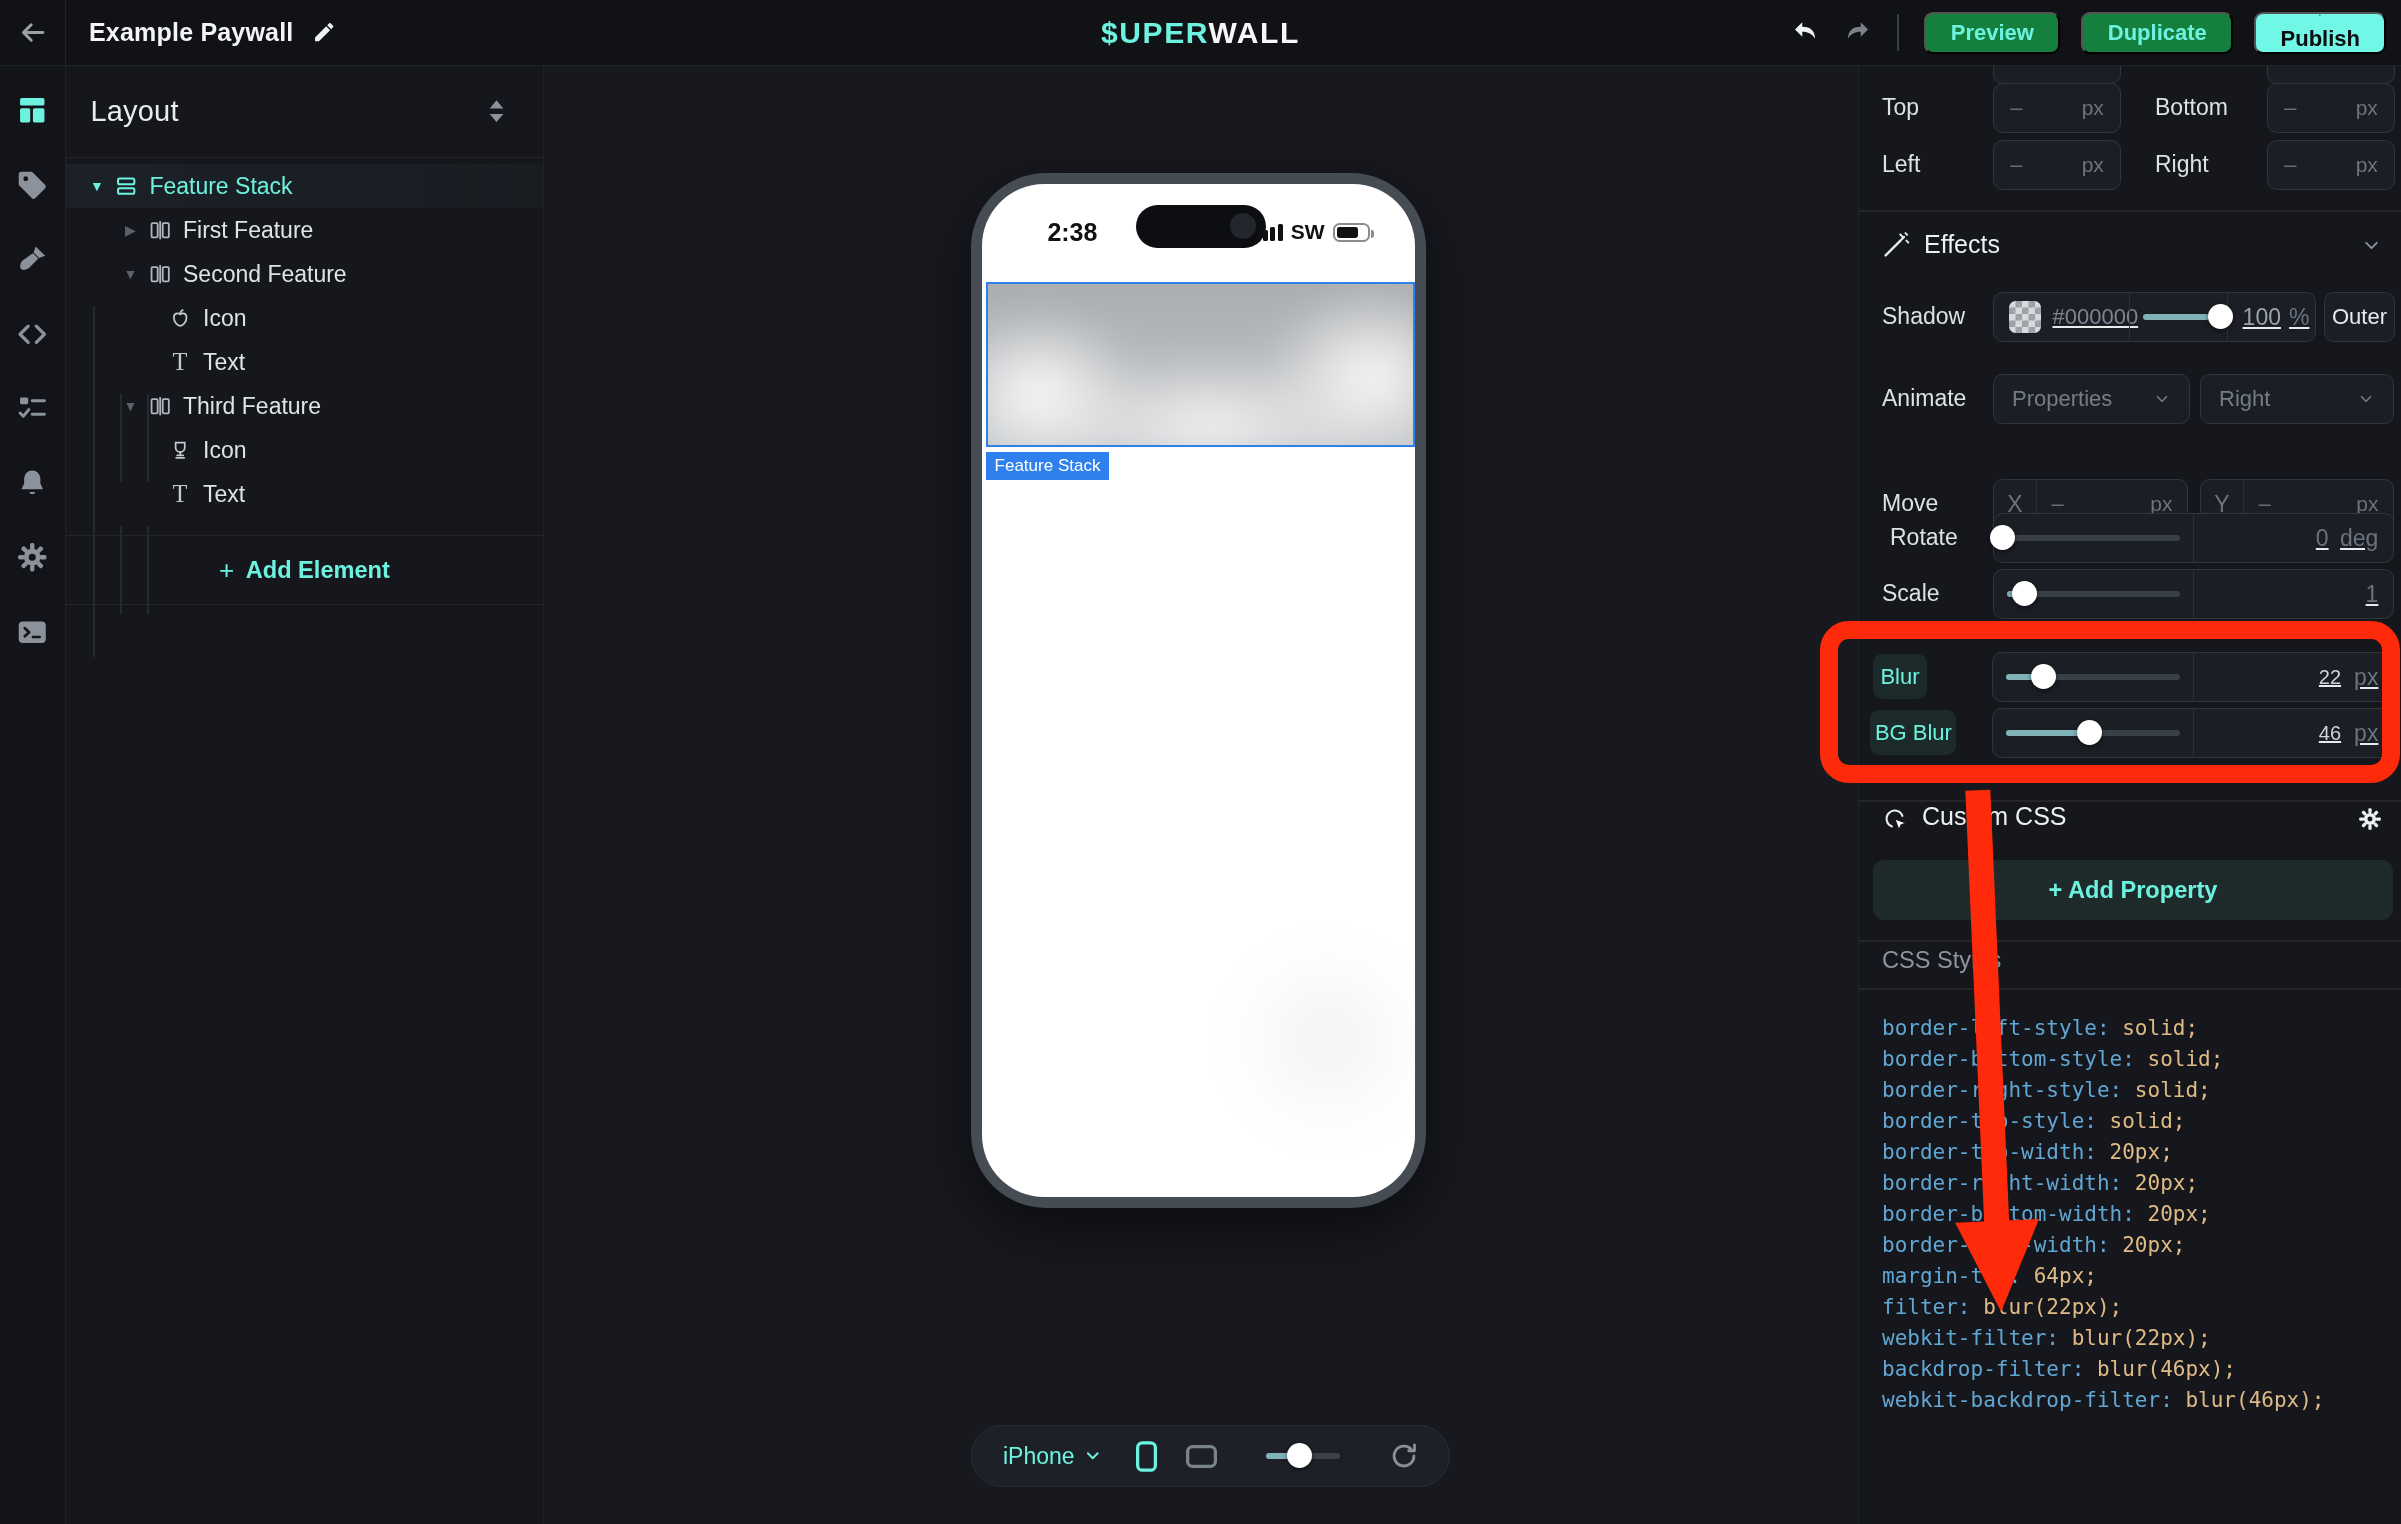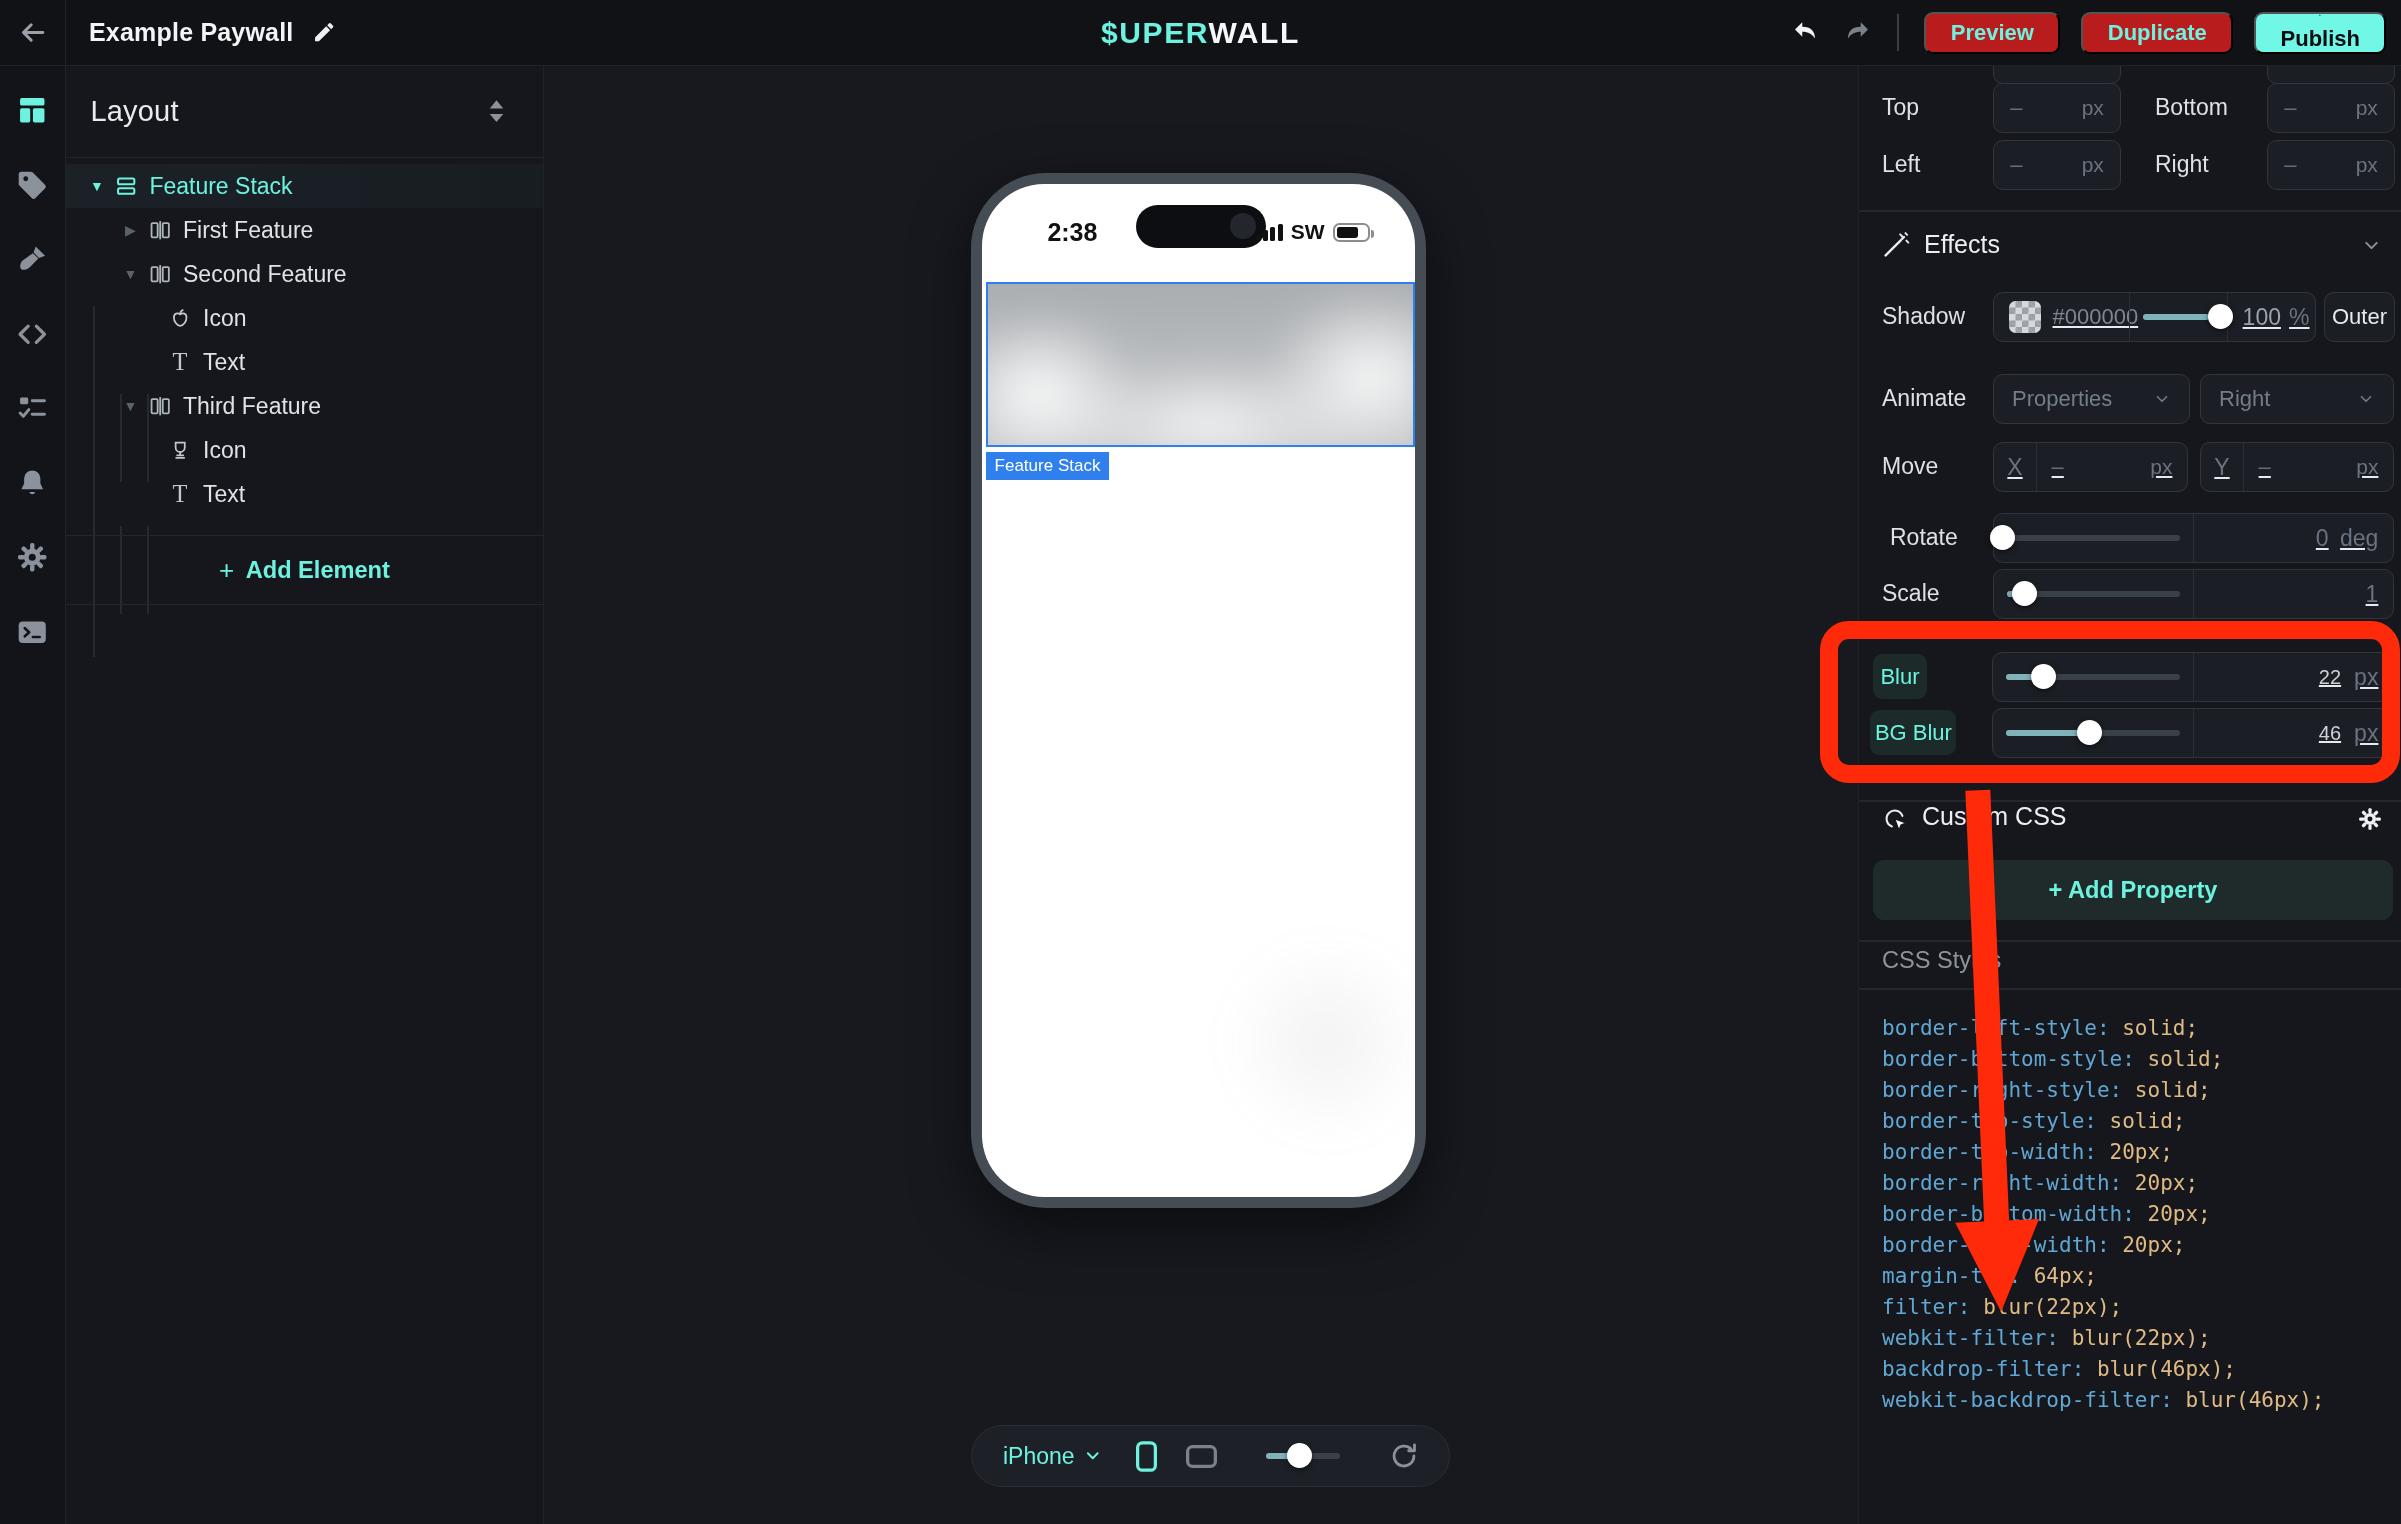--- a/index.html
+++ b/index.html
@@ -14,21 +14,21 @@
              border-right:1.6px solid #1f2227; cursor:pointer; }
   .tb-title-wrap { display:flex; align-items:center; gap:18px; padding-left:23px; }
   .tb-title { font-size:25px; font-weight:600; color:#f2f4f6; letter-spacing:0.2px; }
   .tb-logo { position:absolute; left:50%; top:50%; transform:translate(-50%,-50%);
              font-size:30px; font-weight:800; letter-spacing:1.6px; }
   .tb-logo .cy { color:#6df2e0; } .tb-logo .wh { color:#f5f7f9; }
   .tb-right { margin-left:auto; display:flex; align-items:center; gap:21px; padding-right:14.6px; }
   .tb-divider { width:1.6px; height:37px; background:#3a3f46; margin:0 4.9px; }
   .btn { height:42px; border-radius:9px; display:flex; align-items:center; justify-content:center;
          font-size:22px; font-weight:700; cursor:pointer; padding:0 24.4px; }
-  .btn-ghost { background:#b91c1c; color:#6df2e0; }
+  .btn-ghost { background:#15803d; color:#6df2e0; }
   .btn-publish { background:#70f7e6; color:#0b0d10; gap:9.7px;flex-direction:column; }
 
   
   .rail { position:absolute; left:0; top:66px; width:66px; height:1458px; background:#121419;
           border-right:1.6px solid #1f2227; display:flex; flex-direction:column; align-items:center; z-index:30; }
   .rail-item { width:32.5px; height:32.5px; display:flex; align-items:center; justify-content:center;
                margin-top:42px; cursor:pointer; }
   .rail-item:first-child { margin-top:28px; }
 
   
@@ -474,21 +474,21 @@
         </svg>
       </div>
       <div class="dropdown abs" style="left:341px; top:0; width:194px;">
         <span>Right</span>
         <svg width="18" height="18" viewBox="0 0 24 24">
           <path d="M6 9l6 6 6-6" stroke="#747d88" stroke-width="2.2" fill="none" stroke-linecap="round" stroke-linejoin="round"></path>
         </svg>
       </div>
     </div>
 
-    <div class="abs" style="left:0; top:376px; width:100%; height:36px;">
+    <div class="abs" style="left:0; top:413px; width:100%; height:36px;">
       <span class="row-label abs" style="left:23px; top:11.4px;">Move</span>
       <div class="joined abs" style="left:134px; top:0; width:195px;">
         <div class="seg" style="width:42px; justify-content:center;">
             <span class="dimval">X</span>
           </div>
         <div class="seg" style="flex:1;">
           <span class="dash">–</span>
           <span class="unit">px</span>
         </div>
       </div>

